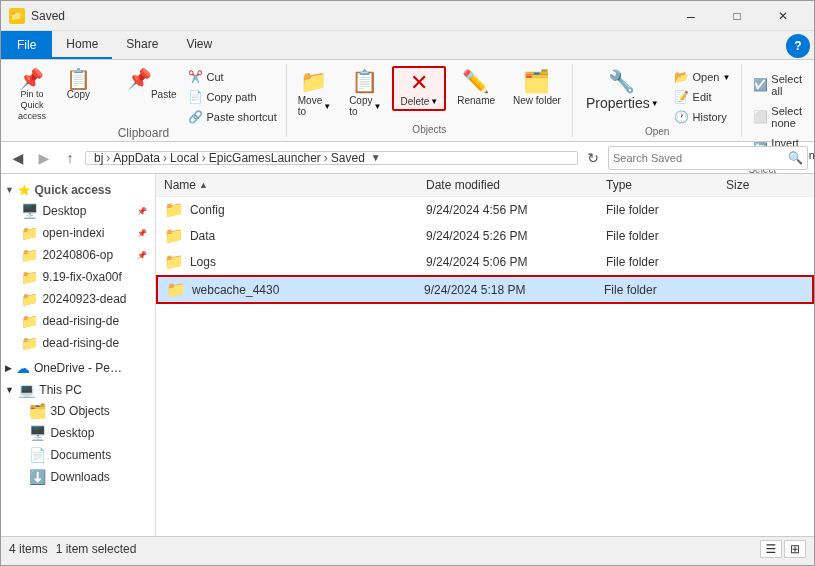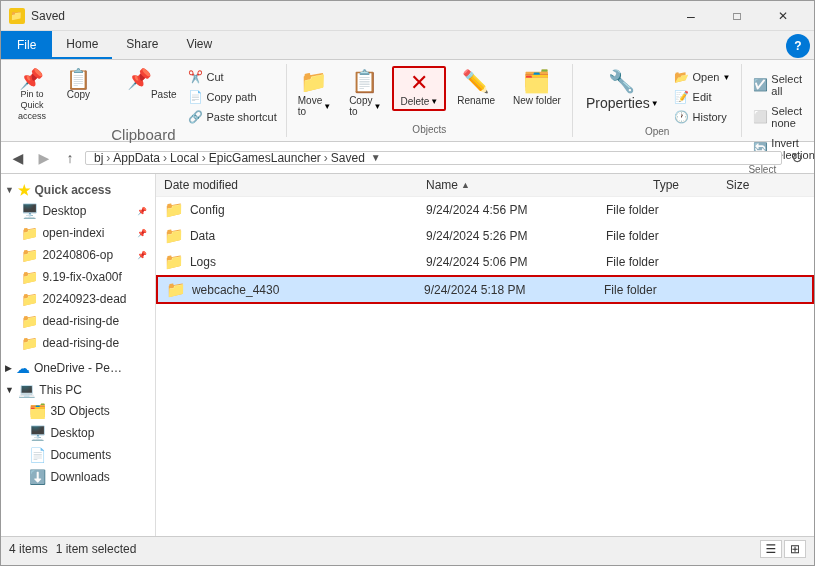--- a/index.html
+++ b/index.html
@@ -66,21 +66,21 @@
         <div style="display:flex;align-items:center;gap:3px;padding:1px 4px;cursor:pointer;border-radius:2px;border:1px solid transparent;">
           <span style="font-size:12px;">📄</span>
           <span style="font-size:11px;color:#333;">Copy path</span>
         </div>
         <div style="display:flex;align-items:center;gap:3px;padding:1px 4px;cursor:pointer;border-radius:2px;border:1px solid transparent;">
           <span style="font-size:12px;">🔗</span>
           <span style="font-size:11px;color:#333;">Paste shortcut</span>
         </div>
       </div>
     </div>
-    <div style="font-size:15px;color:#666;text-align:center;padding-bottom:2px;">Clipboard</div>
+    <div style="font-size:12px;color:#666;text-align:center;padding-bottom:2px;">Clipboard</div>
   </div>
 
   <div style="display:flex;flex-direction:column;border-right:1px solid #ddd;padding:0 4px;">
     <div style="display:flex;align-items:flex-start;flex:1;gap:4px;padding-top:2px;">
 
       <div style="display:flex;flex-direction:column;align-items:center;padding:2px 6px;cursor:pointer;border-radius:2px;border:1px solid transparent;">
         <div style="font-size:22px;">📁</div>
         <div style="display:flex;align-items:center;gap:1px;">
           <span style="font-size:10px;color:#333;">Move to</span>
           <span style="font-size:8px;">▼</span>
@@ -178,20 +178,24 @@
     <span style="cursor:pointer;color:#333;">Local</span>
     <span style="color:#666;margin:0 1px;">›</span>
     <span style="cursor:pointer;color:#333;">EpicGamesLauncher</span>
     <span style="color:#666;margin:0 1px;">›</span>
     <span style="cursor:pointer;color:#333;">Saved</span>
     <span style="margin-left:4px;color:#555;font-size:10px;cursor:pointer;">▼</span>
   </div>
 
   <div style="width:22px;height:22px;display:flex;align-items:center;justify-content:center;cursor:pointer;font-size:14px;color:#555;">↻</div>
 
+  <div style="display:flex;align-items:center;border:1px solid #ccc;border-radius:2px;background:white;height:24px;padding:0 4px;gap:4px;width:200px;">
+    <input type="text" style="border: none; outline: none; font-size: 11px; color: rgb(153, 153, 153); flex: 1 1 0%; background: transparent;" placeholder="Search Saved">
+    <span style="font-size:12px;color:#555;cursor:pointer;">🔍</span>
+  </div>
 </div>
 
 <div style="display:flex;height:calc(566px - 30px - 36px - 82px - 32px - 24px);">
 
   <div style="width:155px;border-right:1px solid #ddd;background:white;overflow-y:auto;padding:4px 0;">
 
     <div style="display:flex;align-items:center;gap:4px;padding:4px 8px 2px 4px;cursor:pointer;font-size:11px;font-weight:600;color:#555;">
       <span style="font-size:9px;">▼</span>
       <span style="color:#ffd700;font-size:14px;">★</span>
       <span>Quick access</span>
@@ -264,26 +268,26 @@
 
     <div style="display:flex;align-items:center;gap:4px;padding:3px 8px 3px 28px;cursor:pointer;font-size:12px;color:#333;">
       <span style="font-size:14px;">⬇️</span>
       <span>Downloads</span>
     </div>
   </div>
 
   <div style="flex:1;background:white;overflow-y:auto;">
 
     <div style="display:grid;grid-template-columns:1fr 180px 120px 80px;padding:4px 8px;border-bottom:1px solid #eee;font-size:11px;color:#333;background:#f5f5f5;">
-      <span style="cursor:pointer;">Date modified</span>
       <span style="cursor:pointer;display:flex;align-items:center;gap:3px;">
         <span>Name</span>
         <span style="font-size:9px;color:#555;">▲</span>
       </span>
-      <span style="cursor:pointer;text-align:center;">Type</span>
+      <span style="cursor:pointer;">Date modified</span>
+      <span style="cursor:pointer;">Type</span>
       <span style="cursor:pointer;">Size</span>
     </div>
 
     <div style="display:grid;grid-template-columns:1fr 180px 120px 80px;padding:3px 8px;align-items:center;font-size:12px;color:#333;border-bottom:1px solid transparent;">
       <div style="display:flex;align-items:center;gap:6px;">
         <span style="font-size:16px;color:#f5c518;">📁</span>
         <span>Config</span>
       </div>
       <span>9/24/2024 4:56 PM</span>
       <span>File folder</span>

